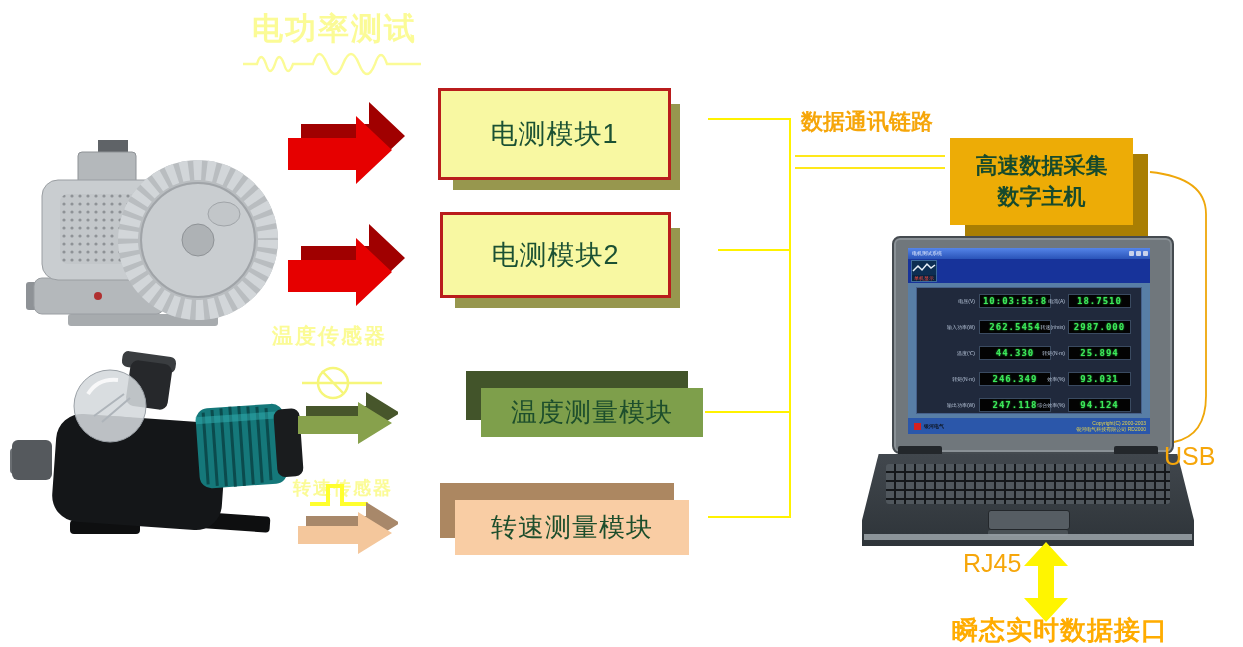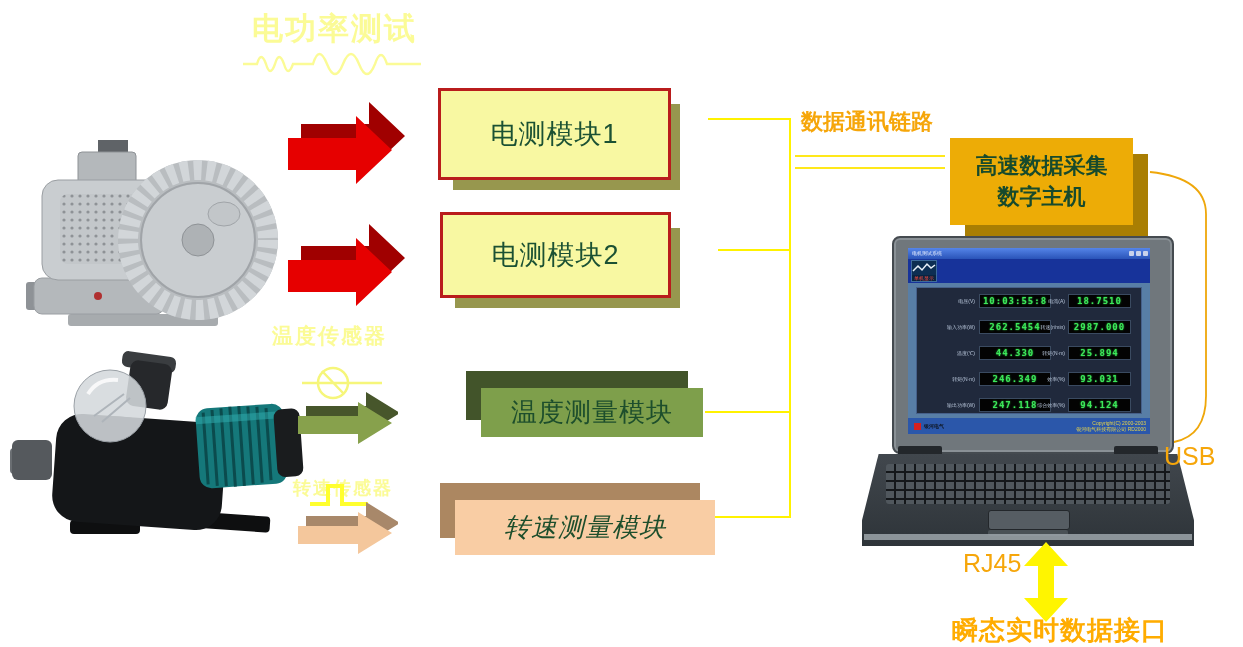--- a/index.html
+++ b/index.html
@@ -182,21 +182,21 @@
       </div>
   </div>
 
   <div class="b3d ext-tl box-green" style="left:455px;top:388px;width:222px;height:49px;margin-left:26px;">
     <div class="shadow"></div>
     <div class="face">
         <span class="box-label-md">温度测量模块</span>
       </div>
   </div>
 
-  <div class="b3d ext-tl box-tan" style="left:455px;top:500px;width:260px;height:55px;font-style:italic;">
+  <div class="b3d ext-tl box-tan" style="left:455px;top:500px;width:234px;height:55px;">
     <div class="shadow"></div>
     <div class="face">
         <span class="box-label-md">转速测量模块</span>
       </div>
   </div>
 
   <div class="lbl lbl-orange" style="left:801px;top:107px;font-size:22px;">数据通讯链路</div>
 
   <div class="b3d ext-br box-gold" style="left:950px;top:110px;width:183px;height:87px;margin-top:28px;">
     <div class="shadow"></div>

